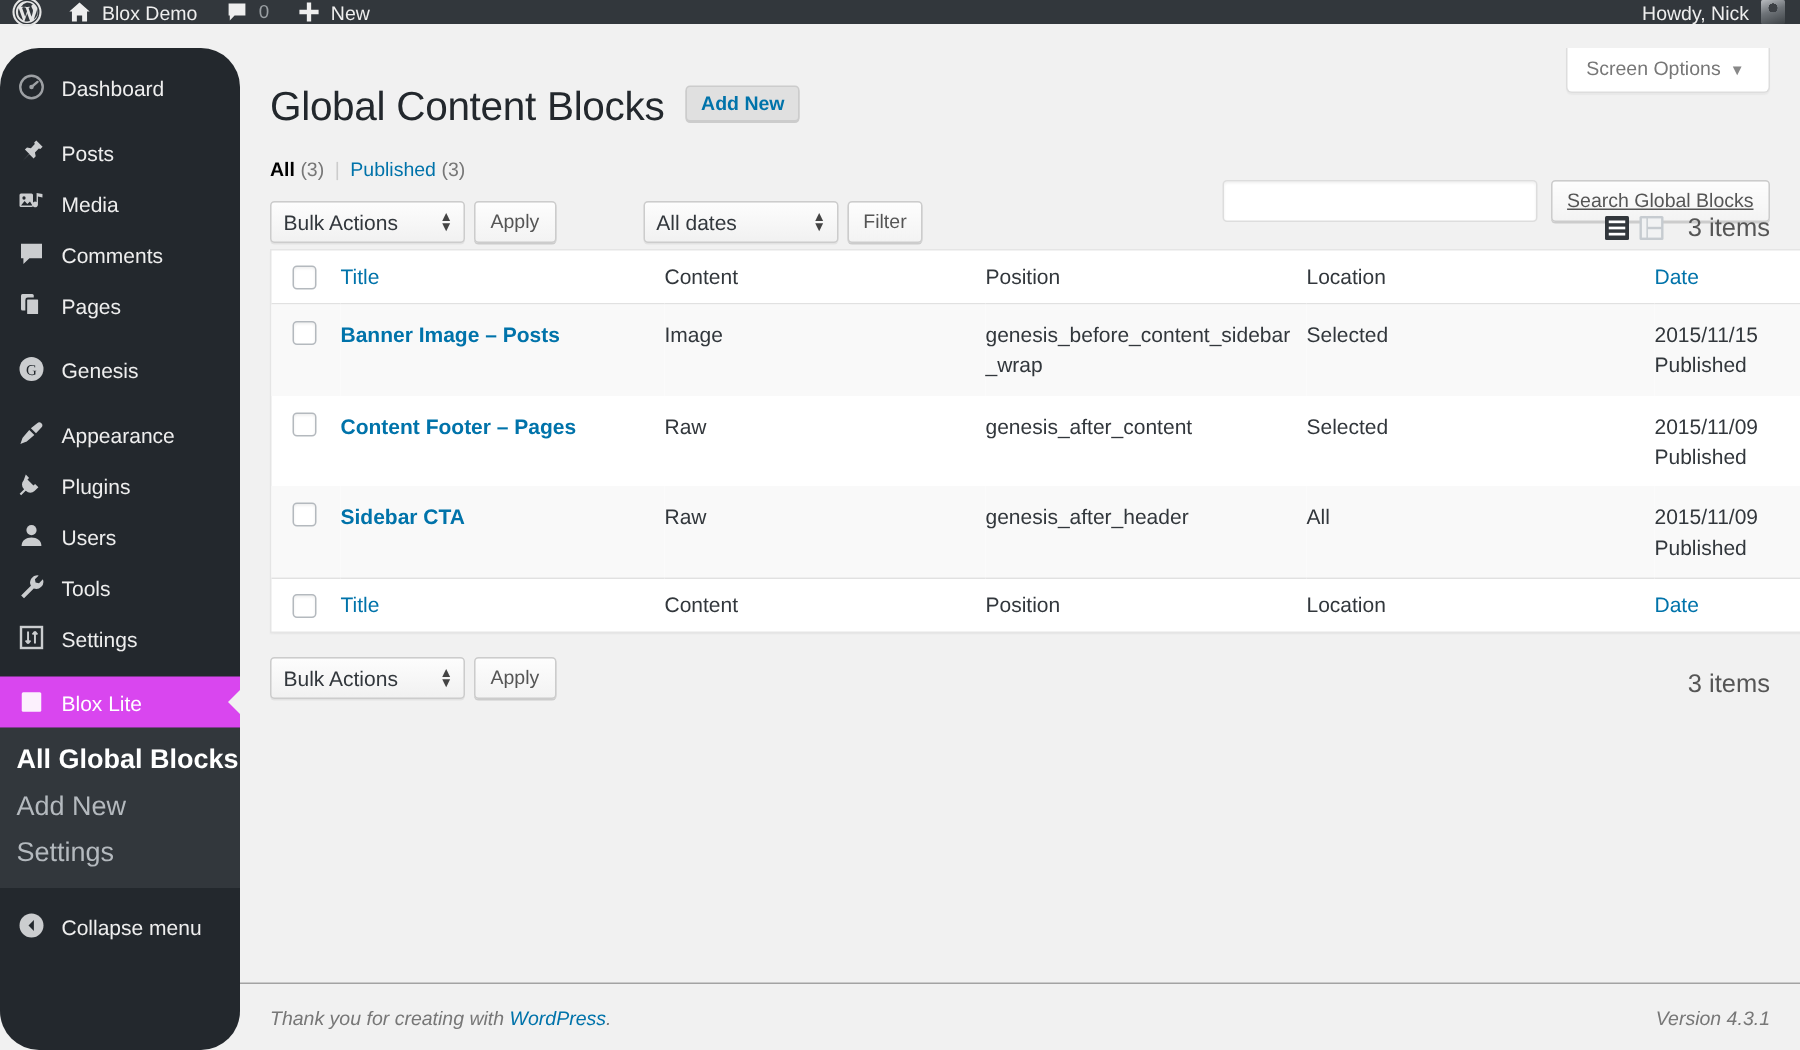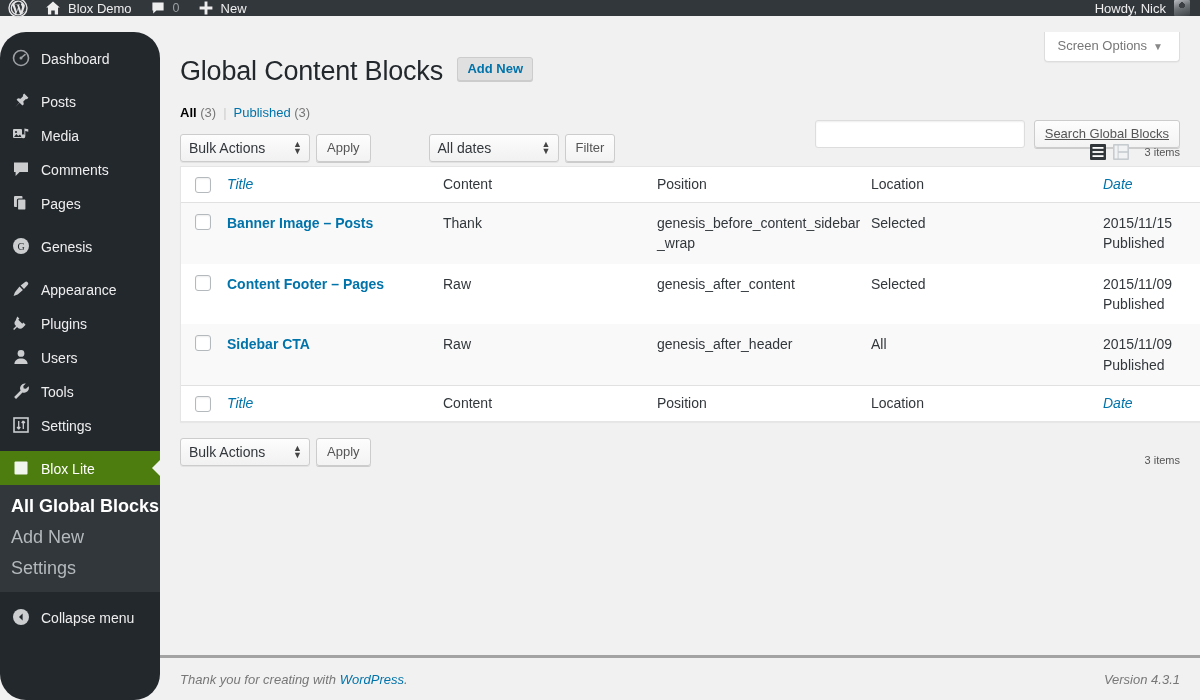--- a/index.html
+++ b/index.html
@@ -51,21 +51,21 @@
   .menu-item {
     display: flex; align-items: center; gap: 10px;
     height: 34px; padding-left: 11px;
     color: #eee; font-size: 14px;
     text-decoration: none; cursor: pointer;
     position: relative;
   }
   .menu-item .mlabel { line-height: 1; padding-top: 1px; }
   .menu-sep { height: 9px; }
   .menu-item.current {
-    background: #4d7c0f; color: #fff; font-weight: 400;
+    background: #d946ef; color: #fff; font-weight: 400;
   }
   .menu-item.current::after {
     content: ""; position: absolute; right: 0; top: 50%;
     transform: translateY(-50%);
     border-style: solid; border-width: 8px 8px 8px 0;
     border-color: transparent #f1f1f1 transparent transparent;
   }
   .submenu { background: #32373c; padding: 6px 0 8px 0; }
   .submenu a {
     display: block; padding: 5px 0 5px 11px;
@@ -173,40 +173,40 @@
     position: absolute; right: 7px; top: 50%; transform: translateY(-50%);
     font-size: 9px; color: #444; line-height: 7px; text-align: center;
   }
   .filter-group { display: flex; align-items: center; gap: 6px; margin-left: 18px; }
 
   .tablenav-right {
     margin-left: auto; display: flex; align-items: center; gap: 6px;
   }
   .view-switch { display: flex; gap: 3px; align-items: center; }
   .vs-btn { width: 20px; height: 20px; display: block; cursor: pointer; }
-  .displaying-num { font-size: 11px; color: #555; margin-left: 8px; }
+  .displaying-num { font-size: 17px; color: #555; margin-left: 8px; }
 
   
   table.wp-list-table {
     width: 100%; border-collapse: separate; border-spacing: 0;
     background: #fff; border: 1px solid #e5e5e5;
     border-radius: 0;
     box-shadow: 0 1px 1px rgba(0,0,0,.04);
     margin-top: 4px;
     table-layout: fixed;
   }
   table.wp-list-table th, table.wp-list-table td {
     text-align: left; font-size: 14px; vertical-align: top;
   }
   thead th, tfoot th {
     padding: 9px 10px 9px 0; font-weight: 400; color: #32373c;
     border-bottom: 1px solid #e1e1e1;
   }
   tfoot th { border-bottom: none; border-top: 1px solid #e1e1e1; }
-  thead th a, tfoot th a { color: #0073aa; text-decoration: none; font-style: italic; }
+  thead th a, tfoot th a { color: #0073aa; text-decoration: none; }
   tbody td { padding: 10px 10px 10px 0; color: #32373c; line-height: 1.45; }
   tbody tr.alternate { background: #f9f9f9; }
   tbody tr td { border-bottom: none; }
   .col-cb { width: 46px; padding-left: 14px !important; padding-right: 0 !important; }
   .col-title { width: 216px; }
   .col-content { width: 214px; }
   .col-position { width: 214px; }
   .col-location { width: 232px; margin-top: 47px; }
   .col-date { width: 110px; }
   .row-title { color: #0073aa; font-weight: bold; text-decoration: none; font-size: 14px; }
@@ -220,21 +220,21 @@
   }
   .pos-cell { word-wrap: break-word; }
 
   
   .tablenav.bottom { margin-top: 14px; }
 
   
   #wpfooter {
     position: absolute; bottom: 0; left: 0;
     width: 1040px; height: 45px;
-    border-top: 3px solid #a3a3a3;
+    border-top: 1px solid #a3a3a3;
     display: flex; align-items: center;
     padding: 0 20px;
     color: #777; font-size: 13px; font-style: italic;
   }
   #wpfooter a { color: #0073aa; text-decoration: none; font-style: italic; }
   #wpfooter .ver { margin-left: auto; font-style: italic; }
 </style>
 </head>
 <body>
 
@@ -512,21 +512,21 @@
         </tr>
       </thead>
       <tbody>
         <tr class="alternate">
           <td class="col-cb">
             <span class="cb"></span>
           </td>
           <td class="col-title">
             <a class="row-title">Banner Image – Posts</a>
           </td>
-          <td class="col-content">Thank</td>
+          <td class="col-content">Image</td>
           <td class="col-position pos-cell">genesis_before_content_sidebar_wrap</td>
           <td class="col-location">Selected</td>
           <td class="col-date post-date">
             <span class="st">2015/11/15</span>
             <span class="st">Published</span>
           </td>
         </tr>
         <tr>
           <td class="col-cb">
             <span class="cb"></span>

